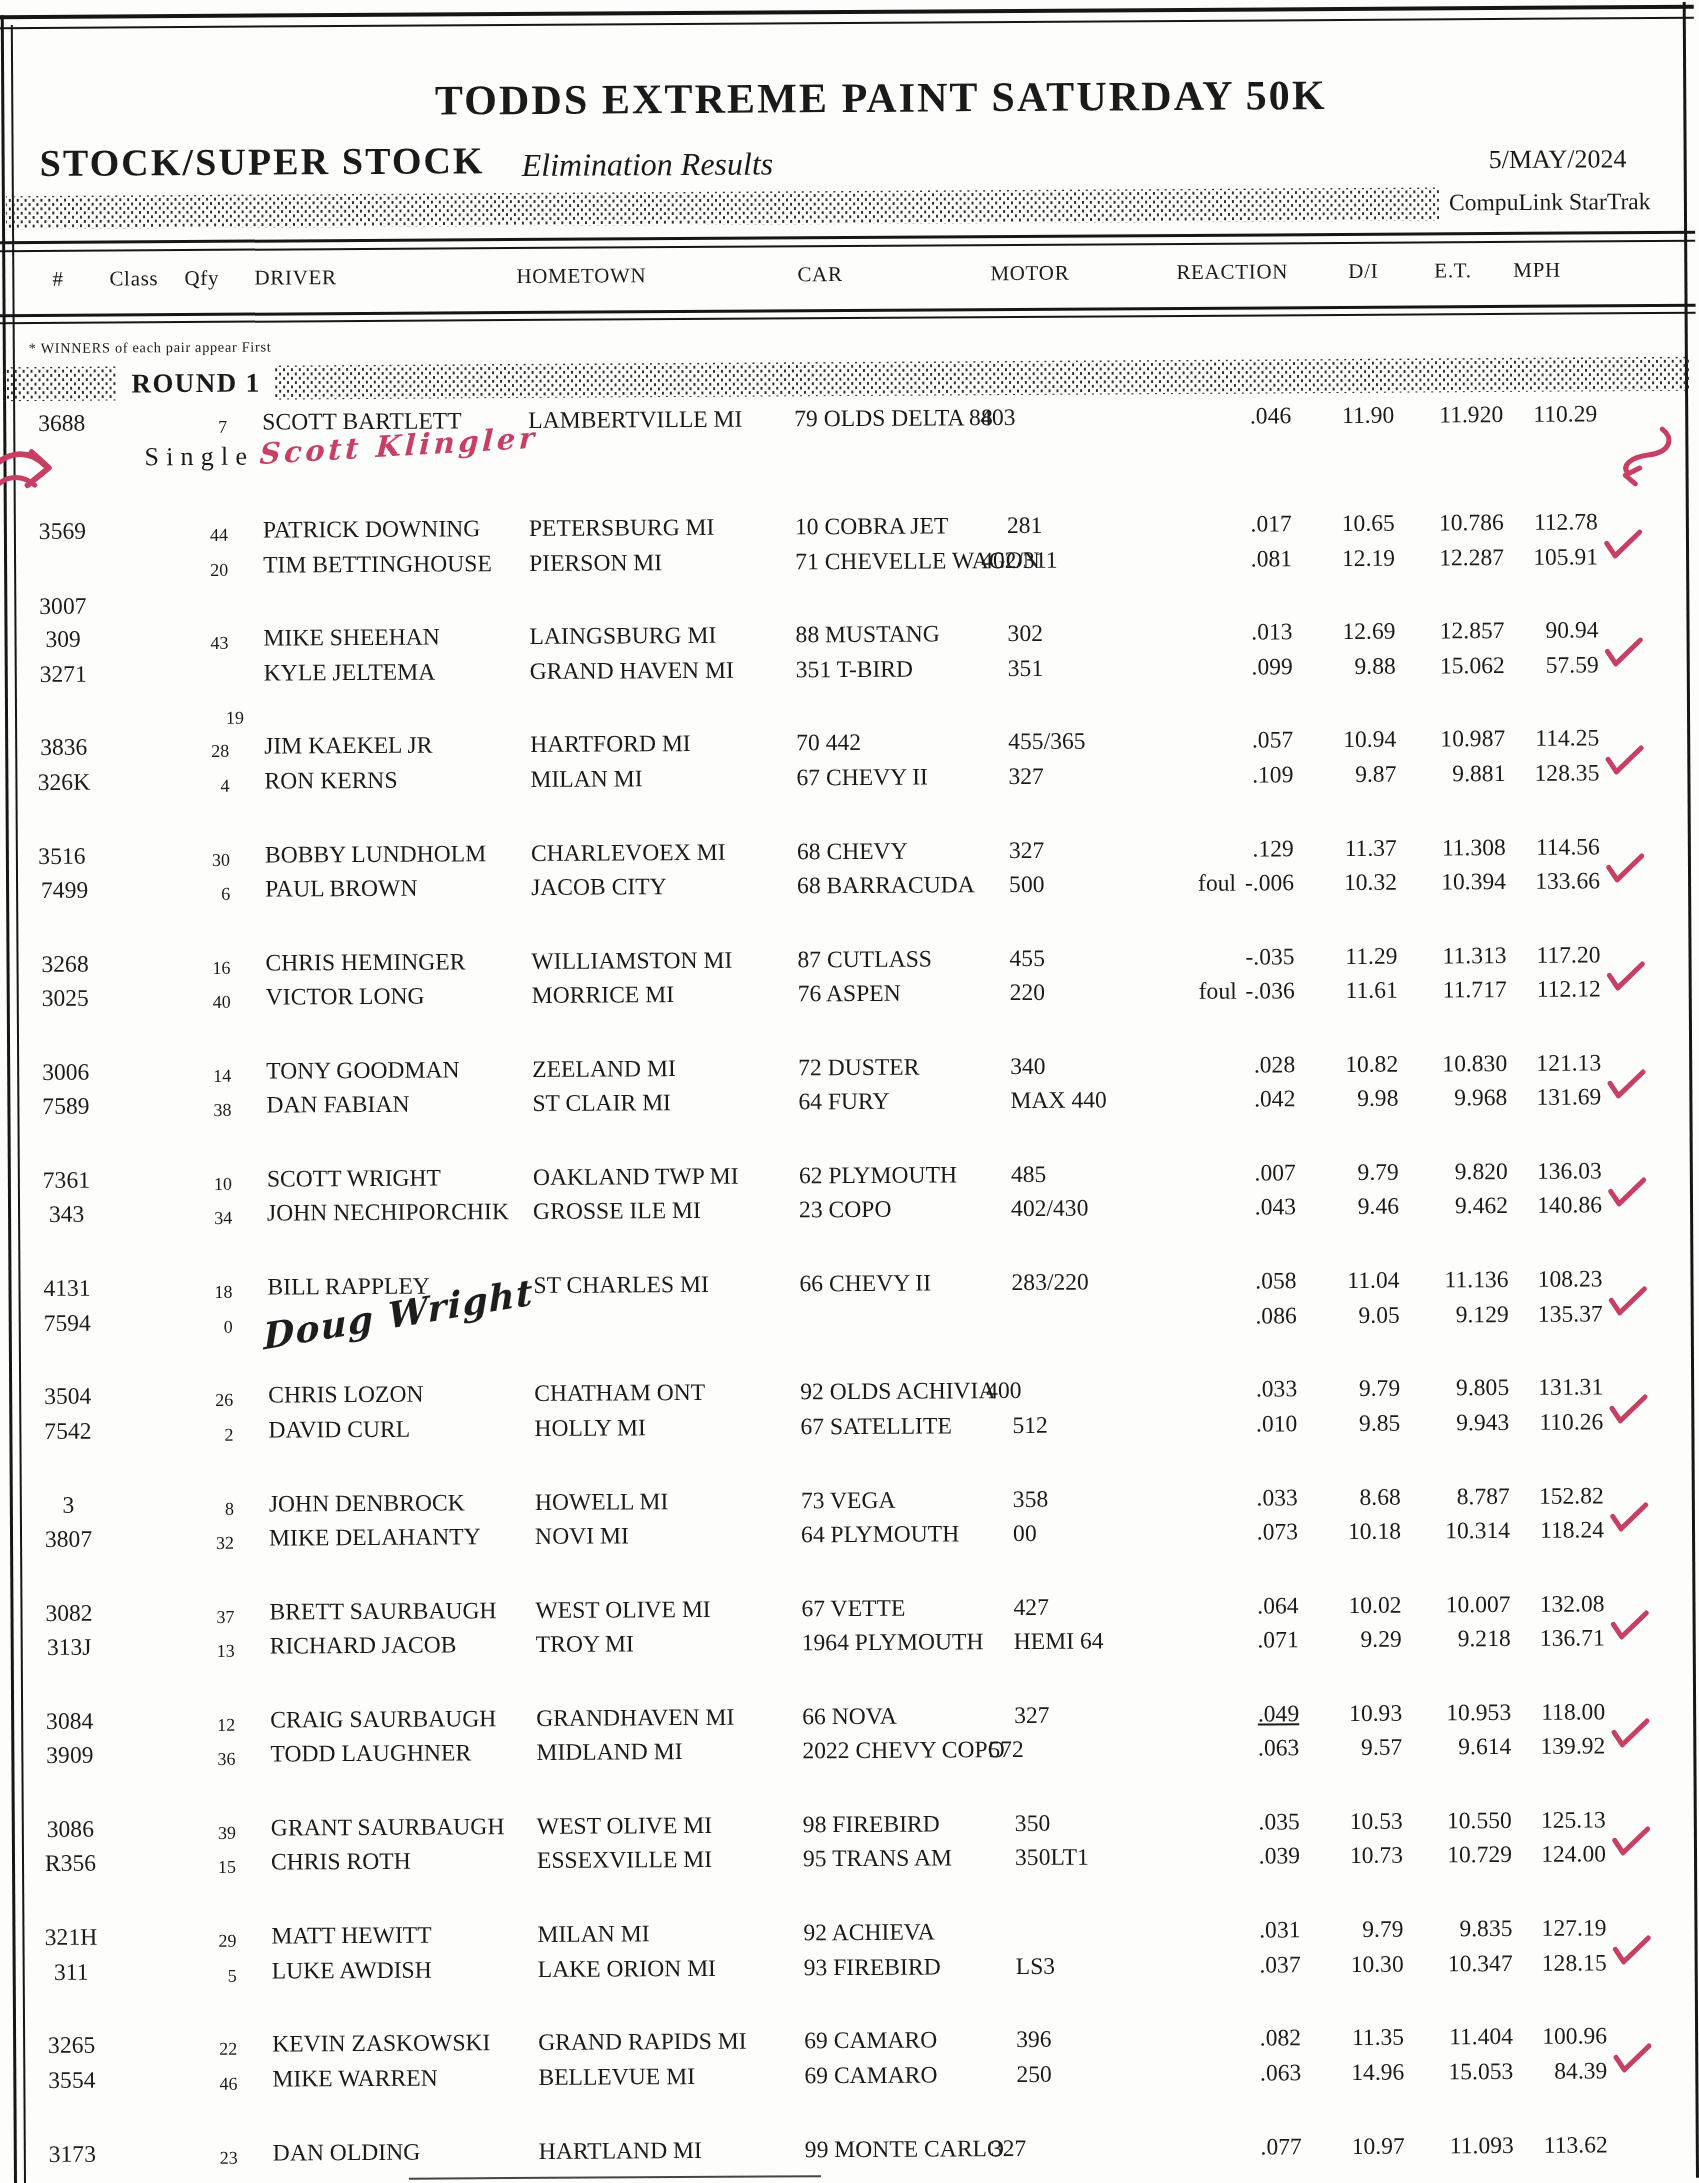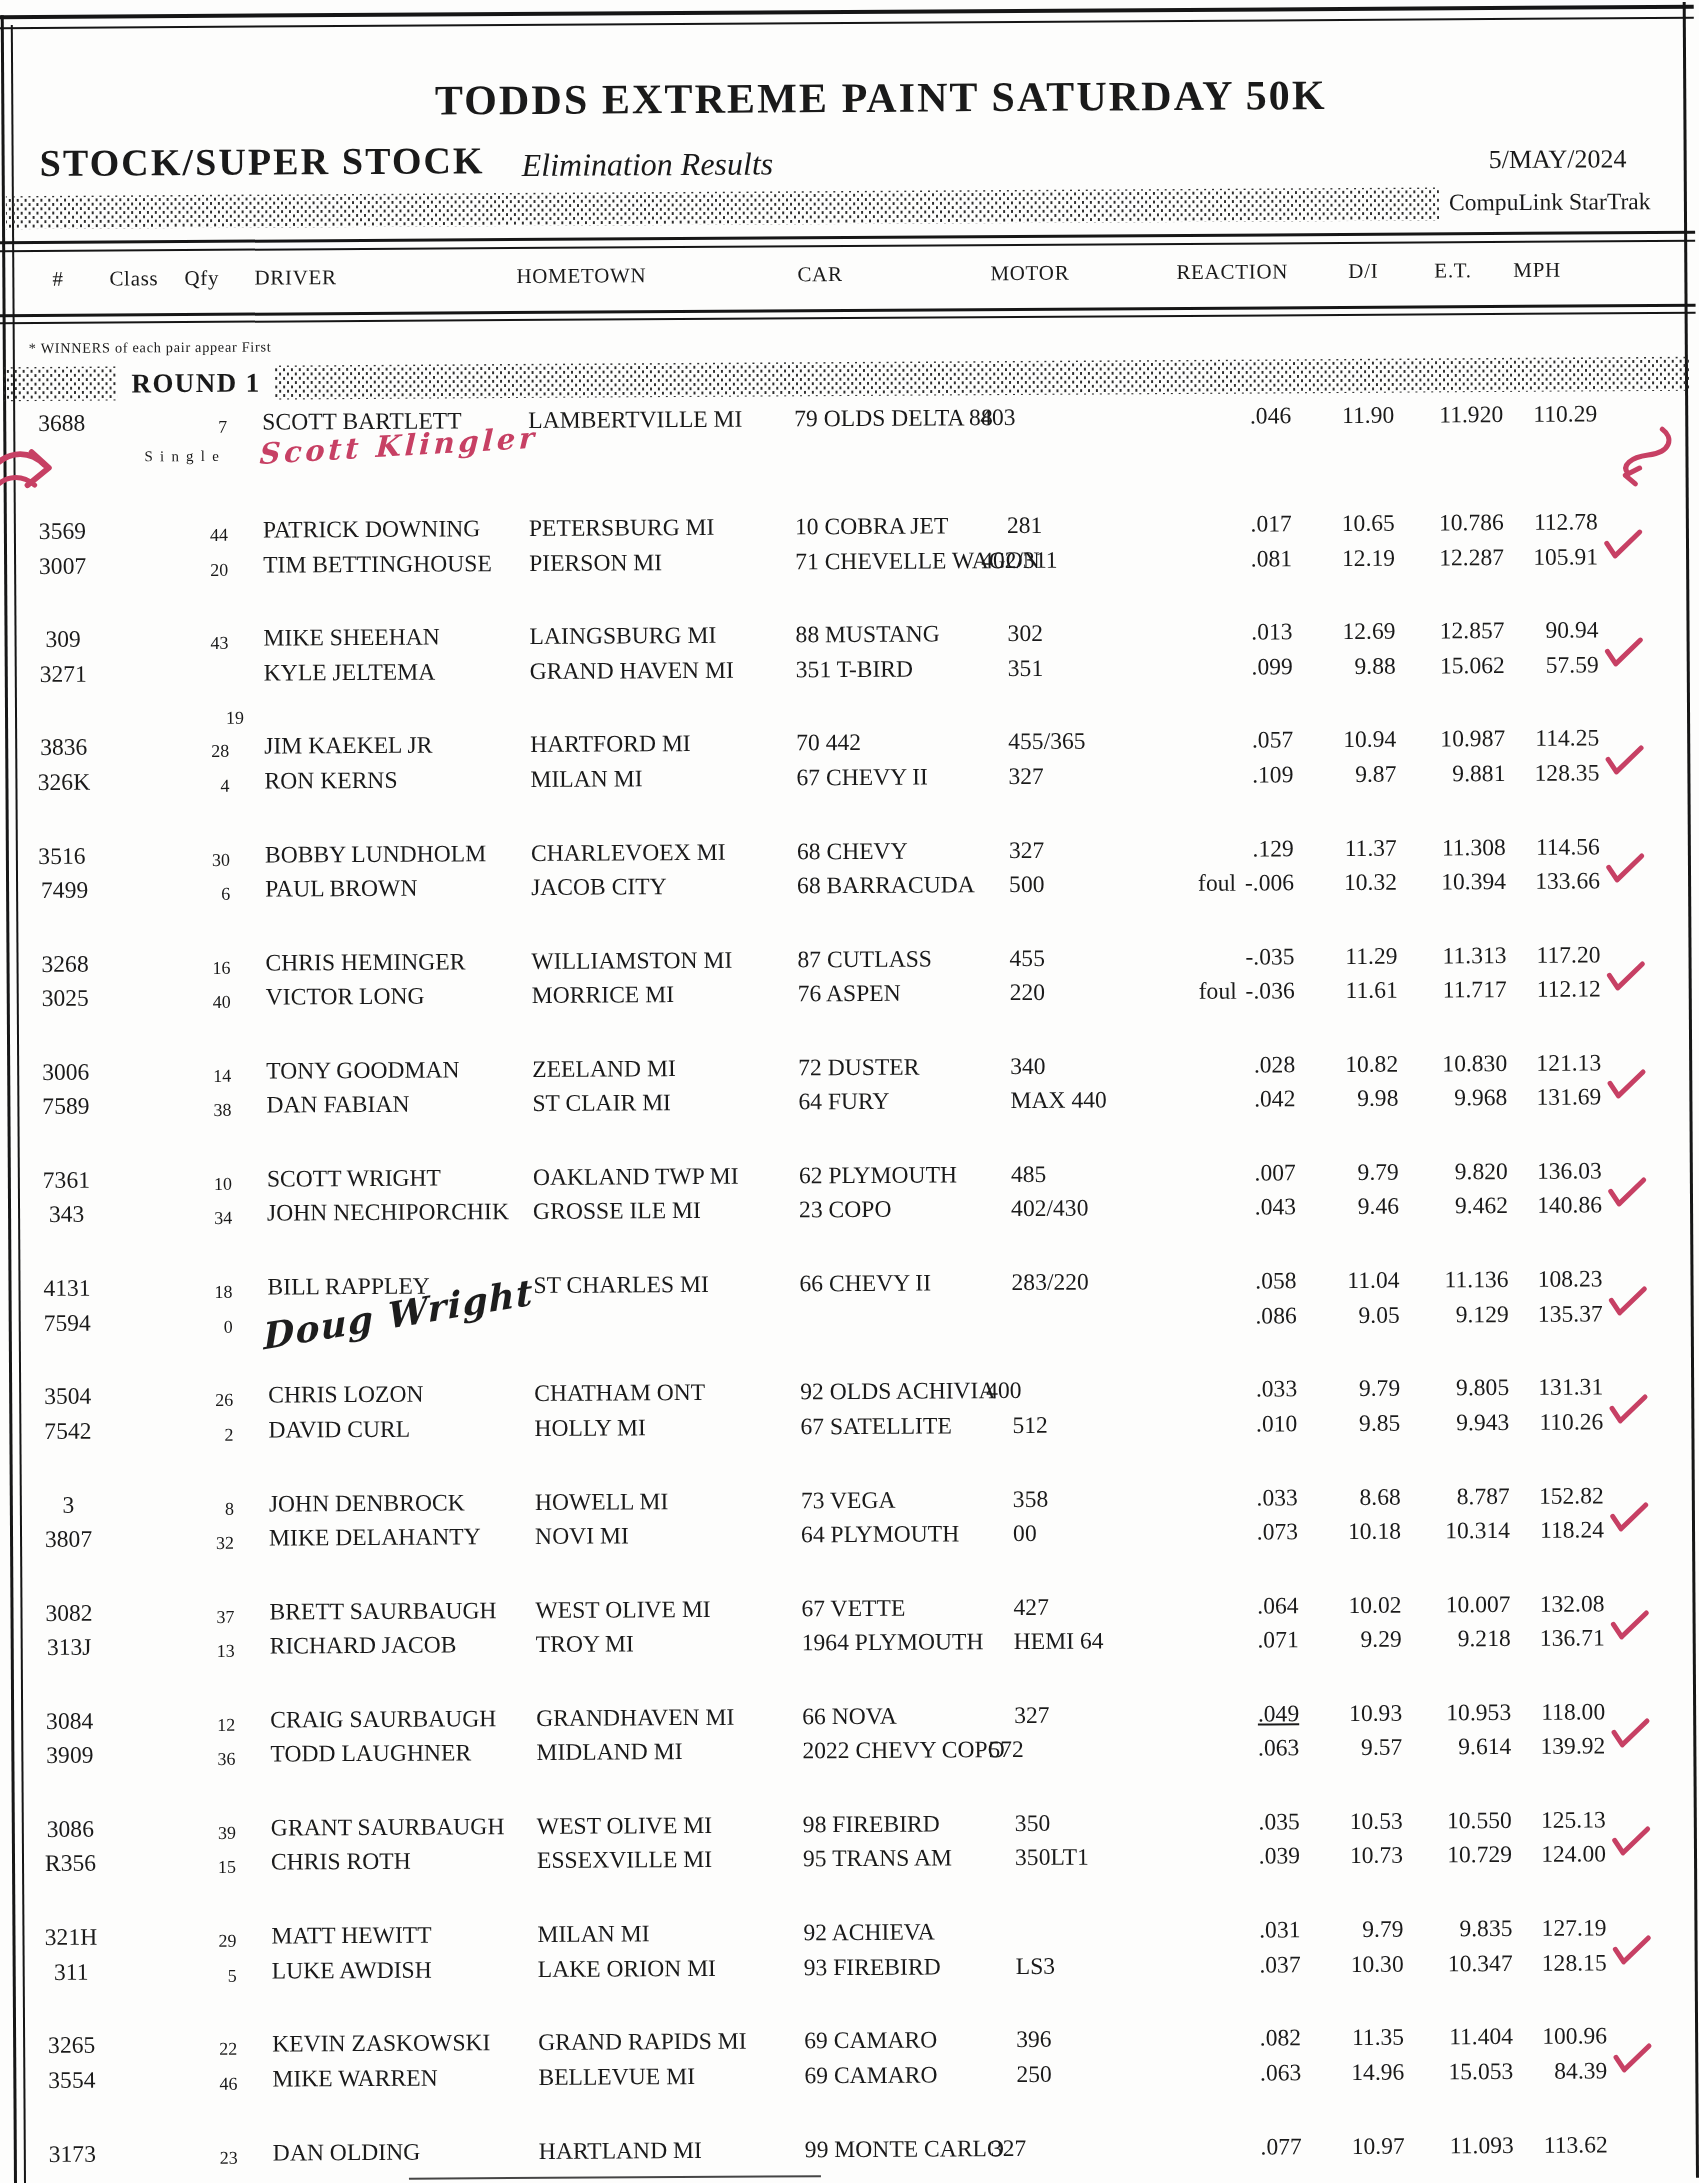--- a/index.html
+++ b/index.html
@@ -88,37 +88,37 @@
         <span class="cell" style="left: 265px;">SCOTT BARTLETT</span>
         <span class="cell" style="left: 531px;">LAMBERTVILLE MI</span>
         <span class="cell" style="left: 797px;">79 OLDS DELTA 88</span>
         <span class="cell" style="left: 983px;">403</span>
         <span class="cell r" style="left: 1182px; width: 112px;">.046</span>
         <span class="cell r" style="left: 1318px; width: 79px;">11.90</span>
         <span class="cell r" style="left: 1413px; width: 93px;">11.920</span>
         <span class="cell r" style="left: 1493px; width: 107px;">110.29</span>
       </div>
       <div class="trow" style="top: 438px;">
-        <span class="cell" style="left: 147px; letter-spacing: 7.2px; font-size: 15px;">Single</span>
+        <span class="cell" style="left: 147px; letter-spacing: 7.2px; font-size: 26px;">Single</span>
         <span class="hand ink" style="left: 262px; top: -8.6px; font-size: 29px; letter-spacing: 3.6px; transform: rotate(-3deg) skewX(-6deg);">Scott Klingler</span>
       </div>
       <div class="trow" style="top: 512px;">
         <span class="cell c" style="left: 21.5px; width: 86px;">3569</span>
         <span class="cell r qfy" style="left: 158px; width: 72px;">44</span>
         <span class="cell" style="left: 265px;">PATRICK DOWNING</span>
         <span class="cell" style="left: 531px;">PETERSBURG MI</span>
         <span class="cell" style="left: 797px;">10 COBRA JET</span>
         <span class="cell" style="left: 1009px;">281</span>
         <span class="cell r" style="left: 1182px; width: 112px;">.017</span>
         <span class="cell r" style="left: 1318px; width: 79px;">10.65</span>
         <span class="cell r" style="left: 1413px; width: 93px;">10.786</span>
         <span class="cell r" style="left: 1493px; width: 107px;">112.78</span>
       </div>
       <div class="trow" style="top: 547px;">
-        <span class="cell c" style="left: 21.5px; width: 86px;">3007</span>
+        <span class="cell c" style="left: 21.5px; width: 86px; margin-top: 40px;">3007</span>
         <span class="cell r qfy" style="left: 158px; width: 72px;">20</span>
         <span class="cell" style="left: 265px;">TIM BETTINGHOUSE</span>
         <span class="cell" style="left: 531px;">PIERSON MI</span>
         <span class="cell" style="left: 797px;">71 CHEVELLE WAGON</span>
         <span class="cell" style="left: 983px;">402/311</span>
         <span class="cell r" style="left: 1182px; width: 112px;">.081</span>
         <span class="cell r" style="left: 1318px; width: 79px;">12.19</span>
         <span class="cell r" style="left: 1413px; width: 93px;">12.287</span>
         <span class="cell r" style="left: 1493px; width: 107px;">105.91</span>
         <svg class="check" width="39" height="34" viewBox="0 0 54 48" style="left: 1605px; top: -15.8px;">

